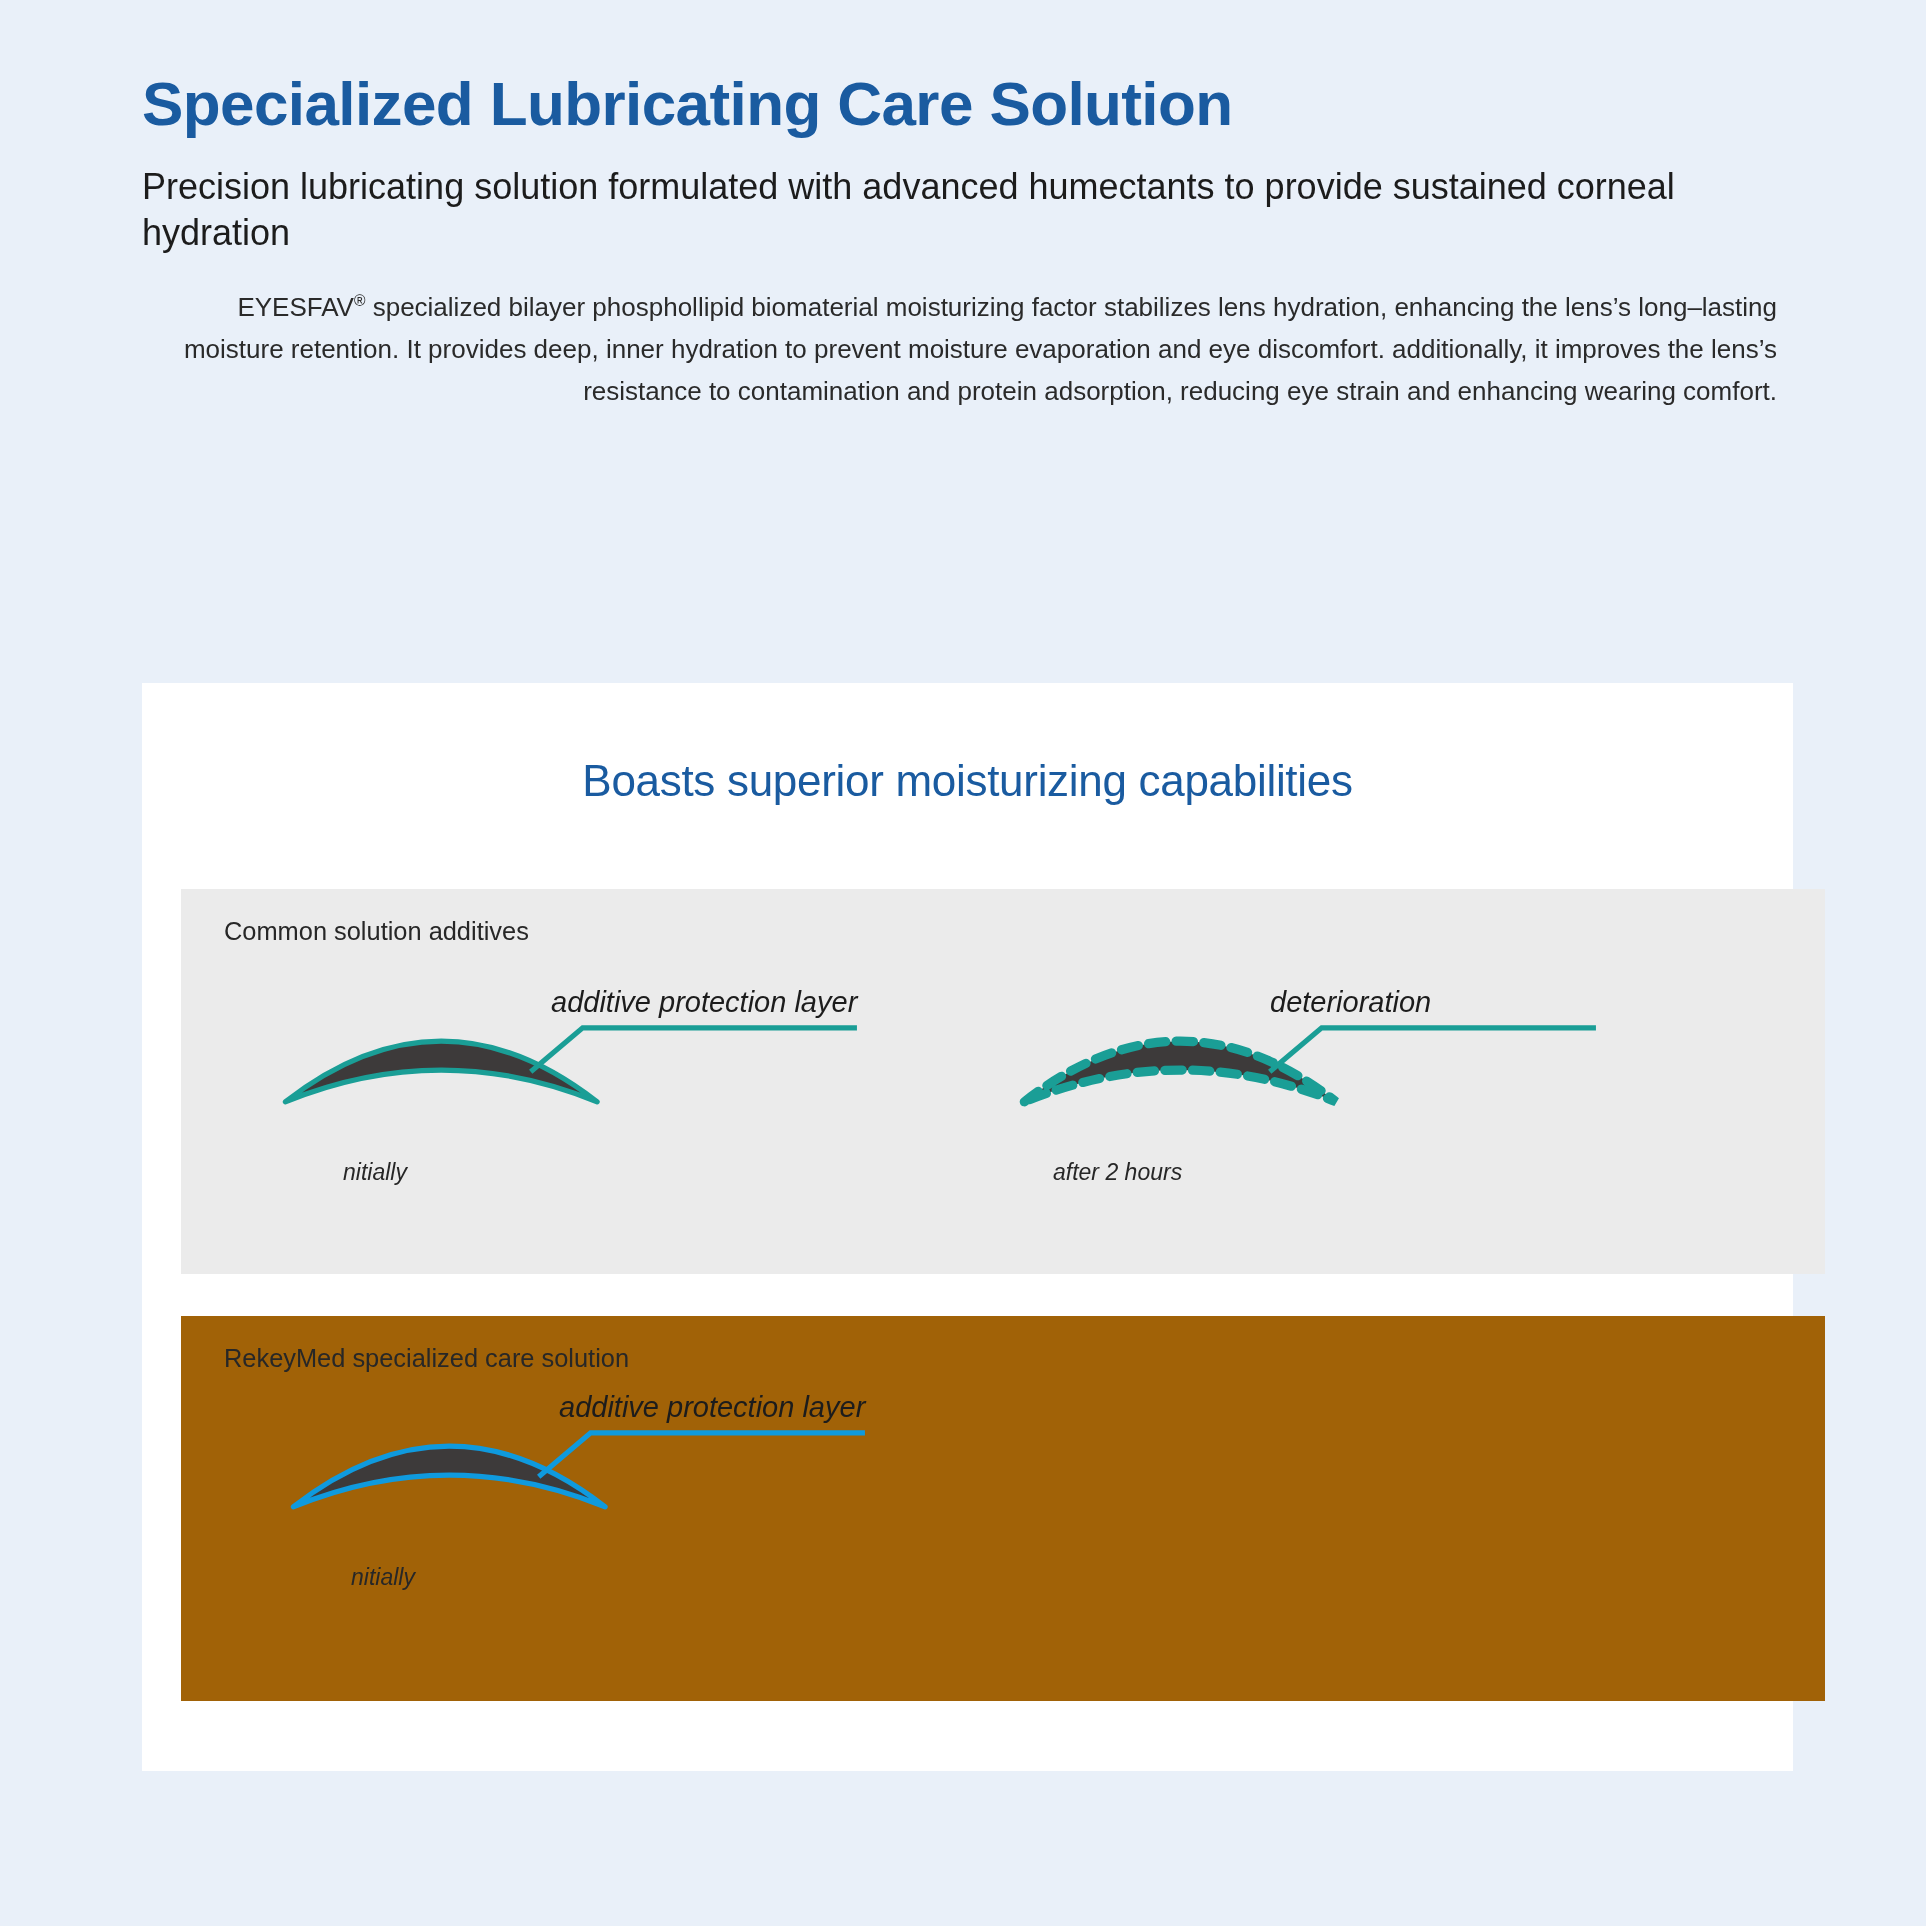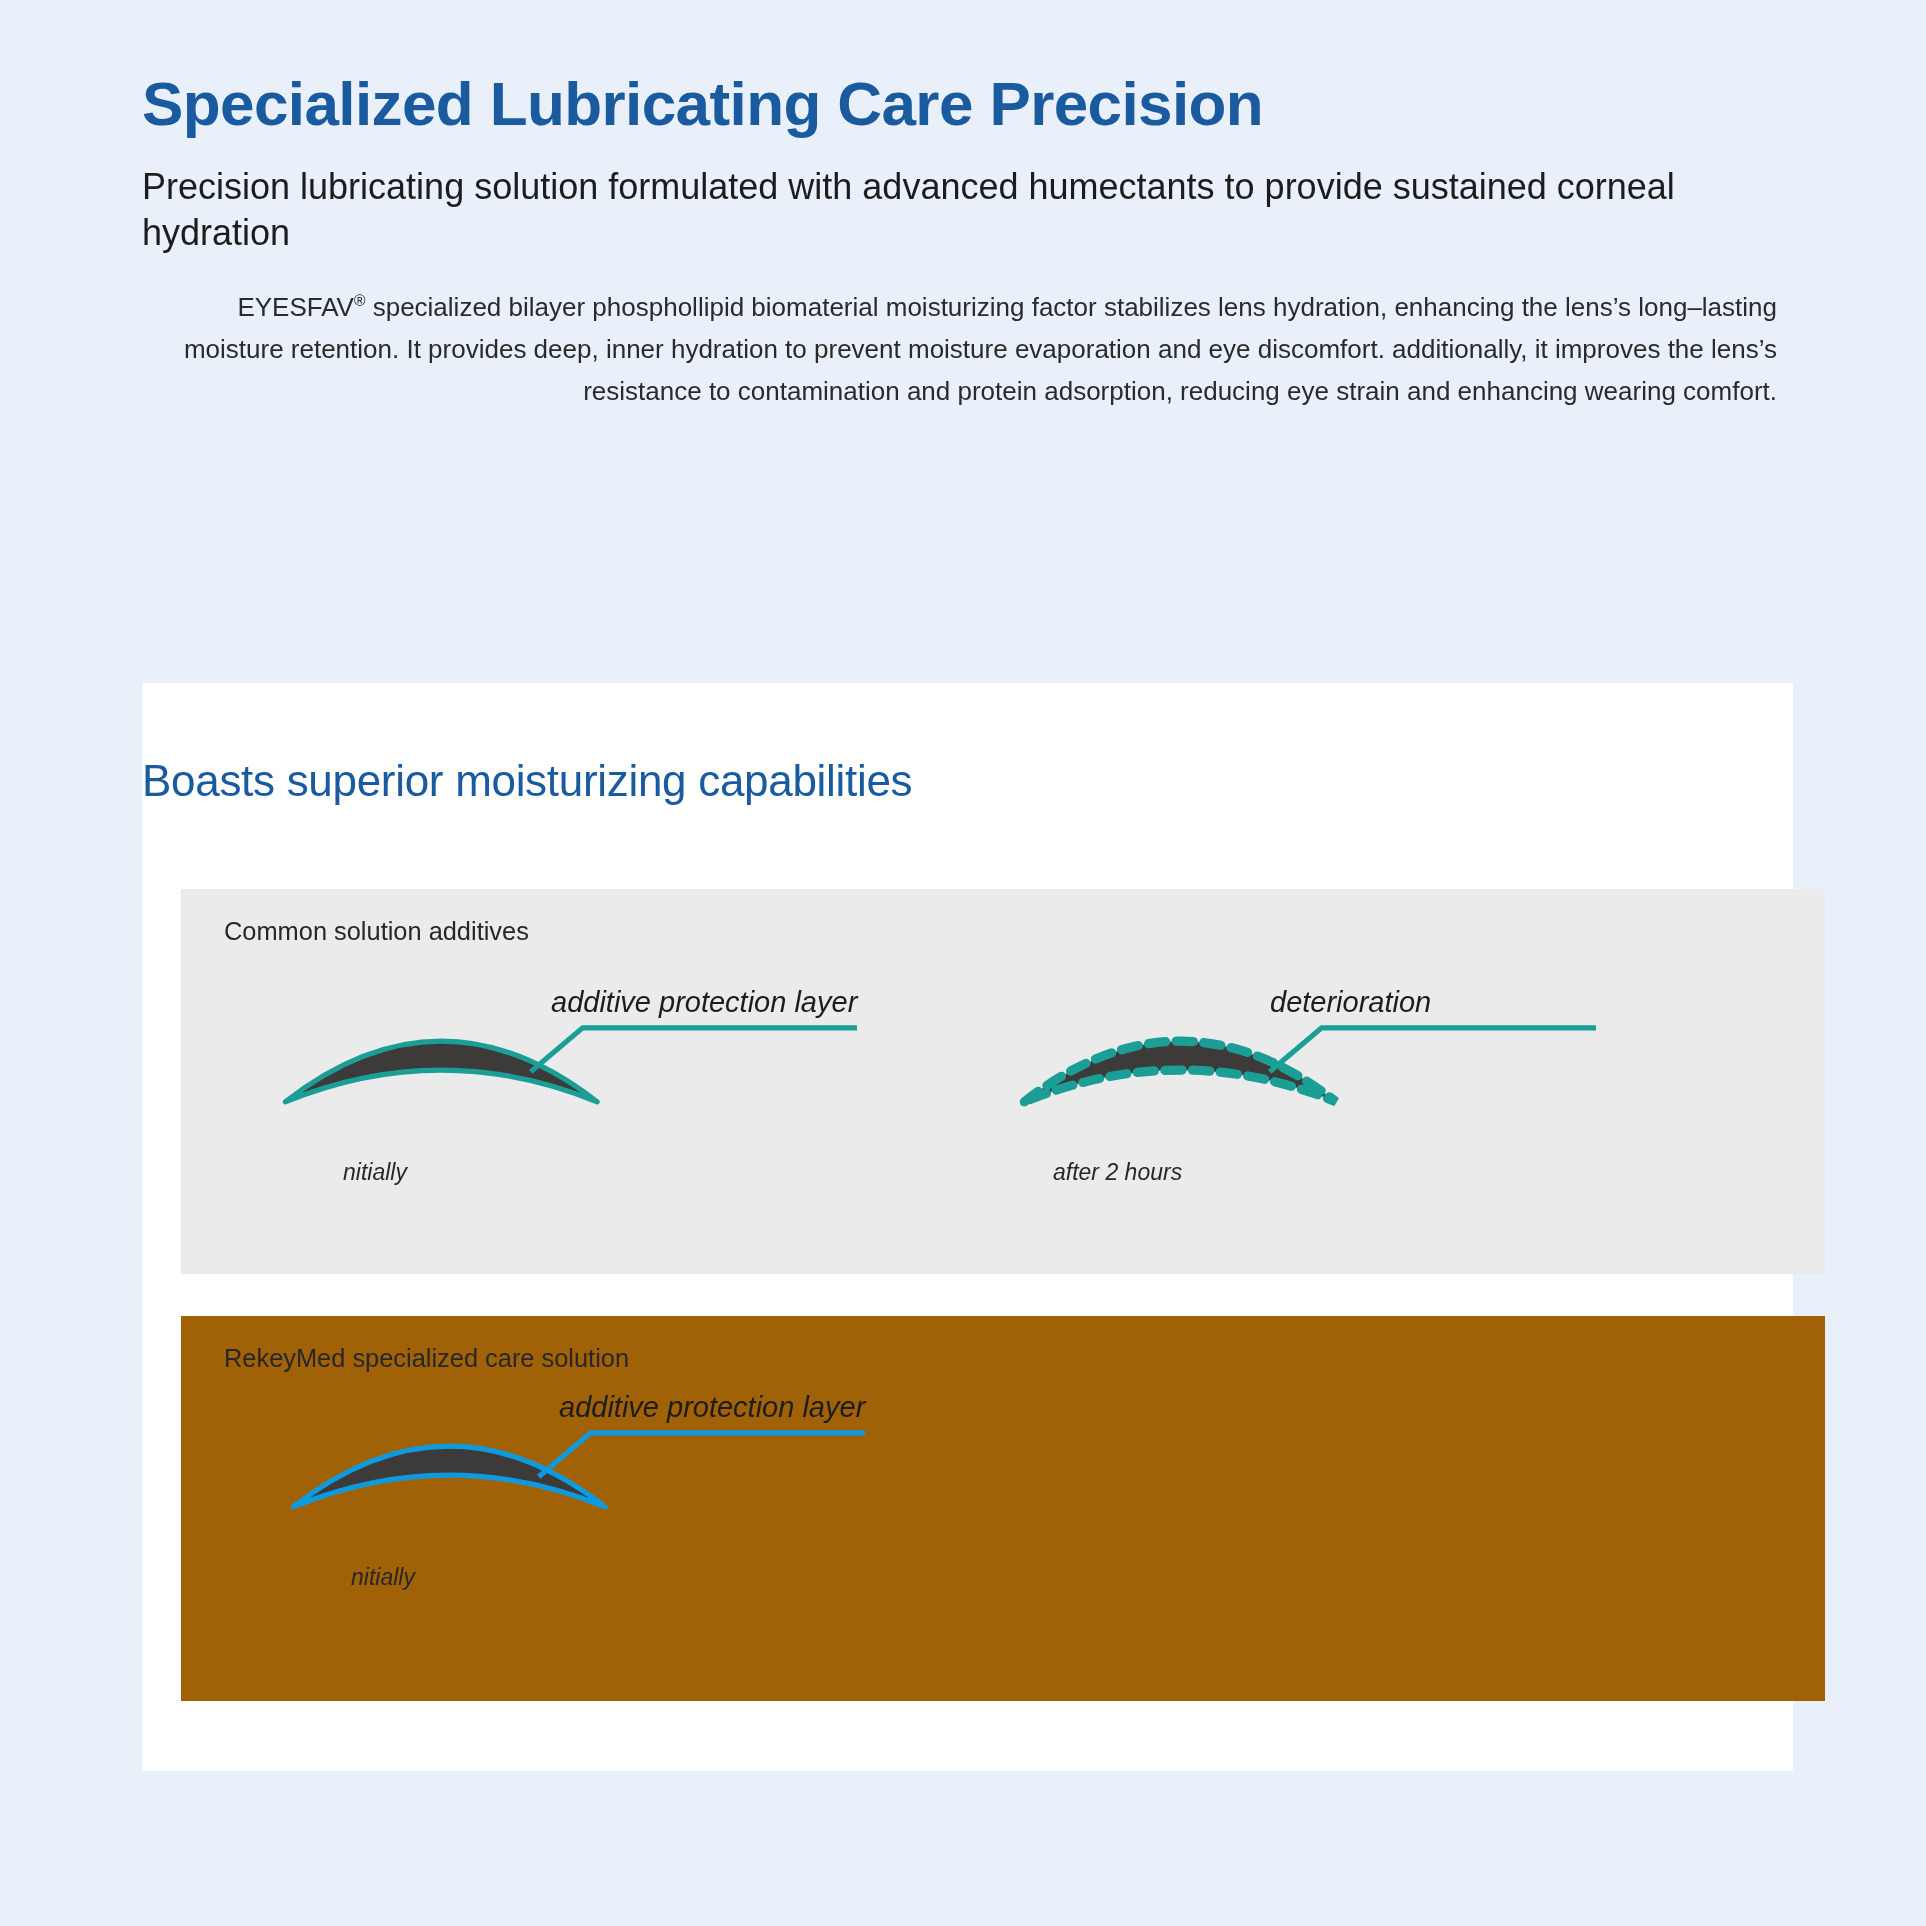--- a/index.html
+++ b/index.html
@@ -61,21 +61,21 @@
     top: 683px;
     width: 1651px;
     height: 1088px;
     background: #ffffff;
   }
   .card-title {
     position: absolute;
     left: 0;
     top: 73px;
     width: 100%;
-    text-align: left;
+    text-align: center;
     font-size: 44px;
     font-weight: 400;
     color: #1a5ba0;
     letter-spacing: -0.3px;
   }
 
   
   .panel {
     position: absolute;
     left: 39px;
@@ -129,21 +129,21 @@
     top: 173px;
     left: 75px;
   }
   .fig-right .caption-text { left: 46px; }
   .panel-bottom .fig-right .caption-text { left: 61px; }
 </style>
 </head>
 <body>
 
 <div class="header">
-  <h1 class="page-title">Specialized Lubricating Care Precision</h1>
+  <h1 class="page-title">Specialized Lubricating Care Solution</h1>
   <h2 class="page-subtitle">Precision lubricating solution formulated with advanced humectants to provide sustained corneal hydration</h2>
   <p class="page-body"><span>EYESFAV</span><sup>®</sup><span> specialized bilayer phosphollipid biomaterial moisturizing factor stabilizes lens hydration, enhancing the lens’s long–lasting moisture retention. It provides deep, inner hydration to prevent moisture evaporation and eye discomfort. additionally, it improves the lens’s resistance to contamination and protein adsorption, reducing eye strain and enhancing wearing comfort.</span></p>
 </div>
 
 <div class="card">
 
   <div class="card-title">Boasts superior moisturizing capabilities</div>
 
   <div class="panel panel-top">
     <div class="panel-label">Common solution additives</div>

